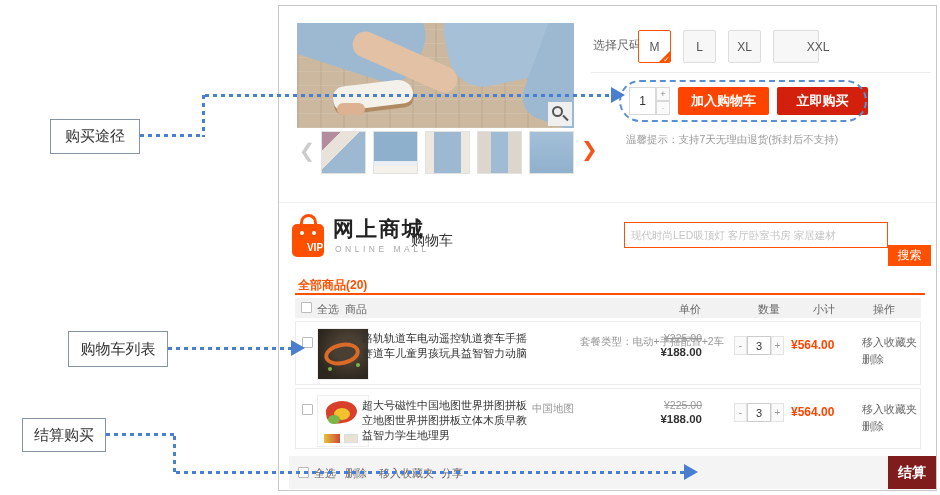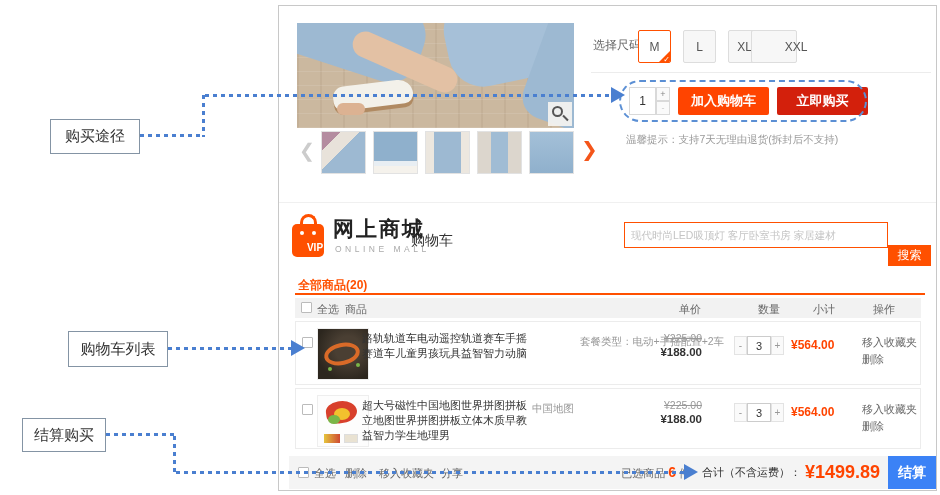--- a/index.html
+++ b/index.html
@@ -101,21 +101,21 @@
 
   
   .cfooter { left:10px; top:450px; width:647px; height:33px; background:#f4f4f4; }
   .cfooter .abs { position:absolute; }
   .flink { font-size:11px; color:#666; top:10px; }
   .footer-right { position:absolute; right:56px; top:0; height:33px; display:flex; align-items:center; gap:12px; }
   .sel-group { font-size:11px; color:#666; display:flex; align-items:baseline; gap:3px; }
   .sel-count { font-size:14px; font-weight:bold; color:#ff4400; }
   .total-label { font-size:11px; color:#333; }
   .total-amount { font-size:18px; font-weight:bold; color:#ff4400; margin-left:-8px; }
-  .checkout-btn { position:absolute; right:0; top:0; width:48px; height:33px; background:#3b82f6; color:#fff; font-size:14px; font-weight:bold; display:flex; align-items:center; justify-content:center; }
+  .checkout-btn { position:absolute; right:0; top:0; width:48px; height:33px; background:#7f1d1d; color:#fff; font-size:14px; font-weight:bold; display:flex; align-items:center; justify-content:center; }
 </style>
 </head>
 <body>
 
 <div class="stage">
 
   <div class="ann-box" style="left:50px; top:119px; width:90px; height:35px;">
     <span>购买途径</span>
   </div>
   <div class="dash-h" style="left:140px; top:134px; width:64px;"></div>
@@ -164,21 +164,21 @@
       <span>M</span>
       <span class="size-corner"></span>
       <span class="size-check">✓</span>
     </div>
     <div class="abs size-btn" style="left:404px;">
       <span>L</span>
     </div>
     <div class="abs size-btn" style="left:449px;">
       <span>XL</span>
     </div>
-    <div class="abs size-btn" style="left:472px;padding-left:44px;">
+    <div class="abs size-btn" style="left:494px;padding-left:44px;">
       <span>XXL</span>
     </div>
     <div class="abs buycol-divider"></div>
 
     <div class="abs dashed-frame"></div>
     <div class="abs qty-box">1</div>
     <div class="abs qty-step qty-plus">+</div>
     <div class="abs qty-step qty-minus">-</div>
     <div class="abs btn-cart">加入购物车</div>
     <div class="abs btn-buy">立即购买</div>
@@ -269,26 +269,17 @@
         <div>删除</div>
       </div>
     </div>
 
     <div class="abs cfooter">
       <span class="abs cb" style="left:9px; top:11px;"></span>
       <span class="abs flink" style="left:25px;">全选</span>
       <span class="abs flink" style="left:56px;">删除</span>
       <span class="abs flink" style="left:90px;">移入收藏夹</span>
       <span class="abs flink" style="left:152px;">分享</span>
-      <div class="footer-right">
-        <span class="sel-group">
-          <span>已选商品</span>
-          <span class="sel-count">6</span>
-          <span>件</span>
-        </span>
-        <span class="total-label">合计（不含运费）：</span>
-        <span class="total-amount">¥1499.89</span>
-      </div>
       <div class="checkout-btn">结算</div>
     </div>
 
   </div>
 </div>
 
 </body></html>

